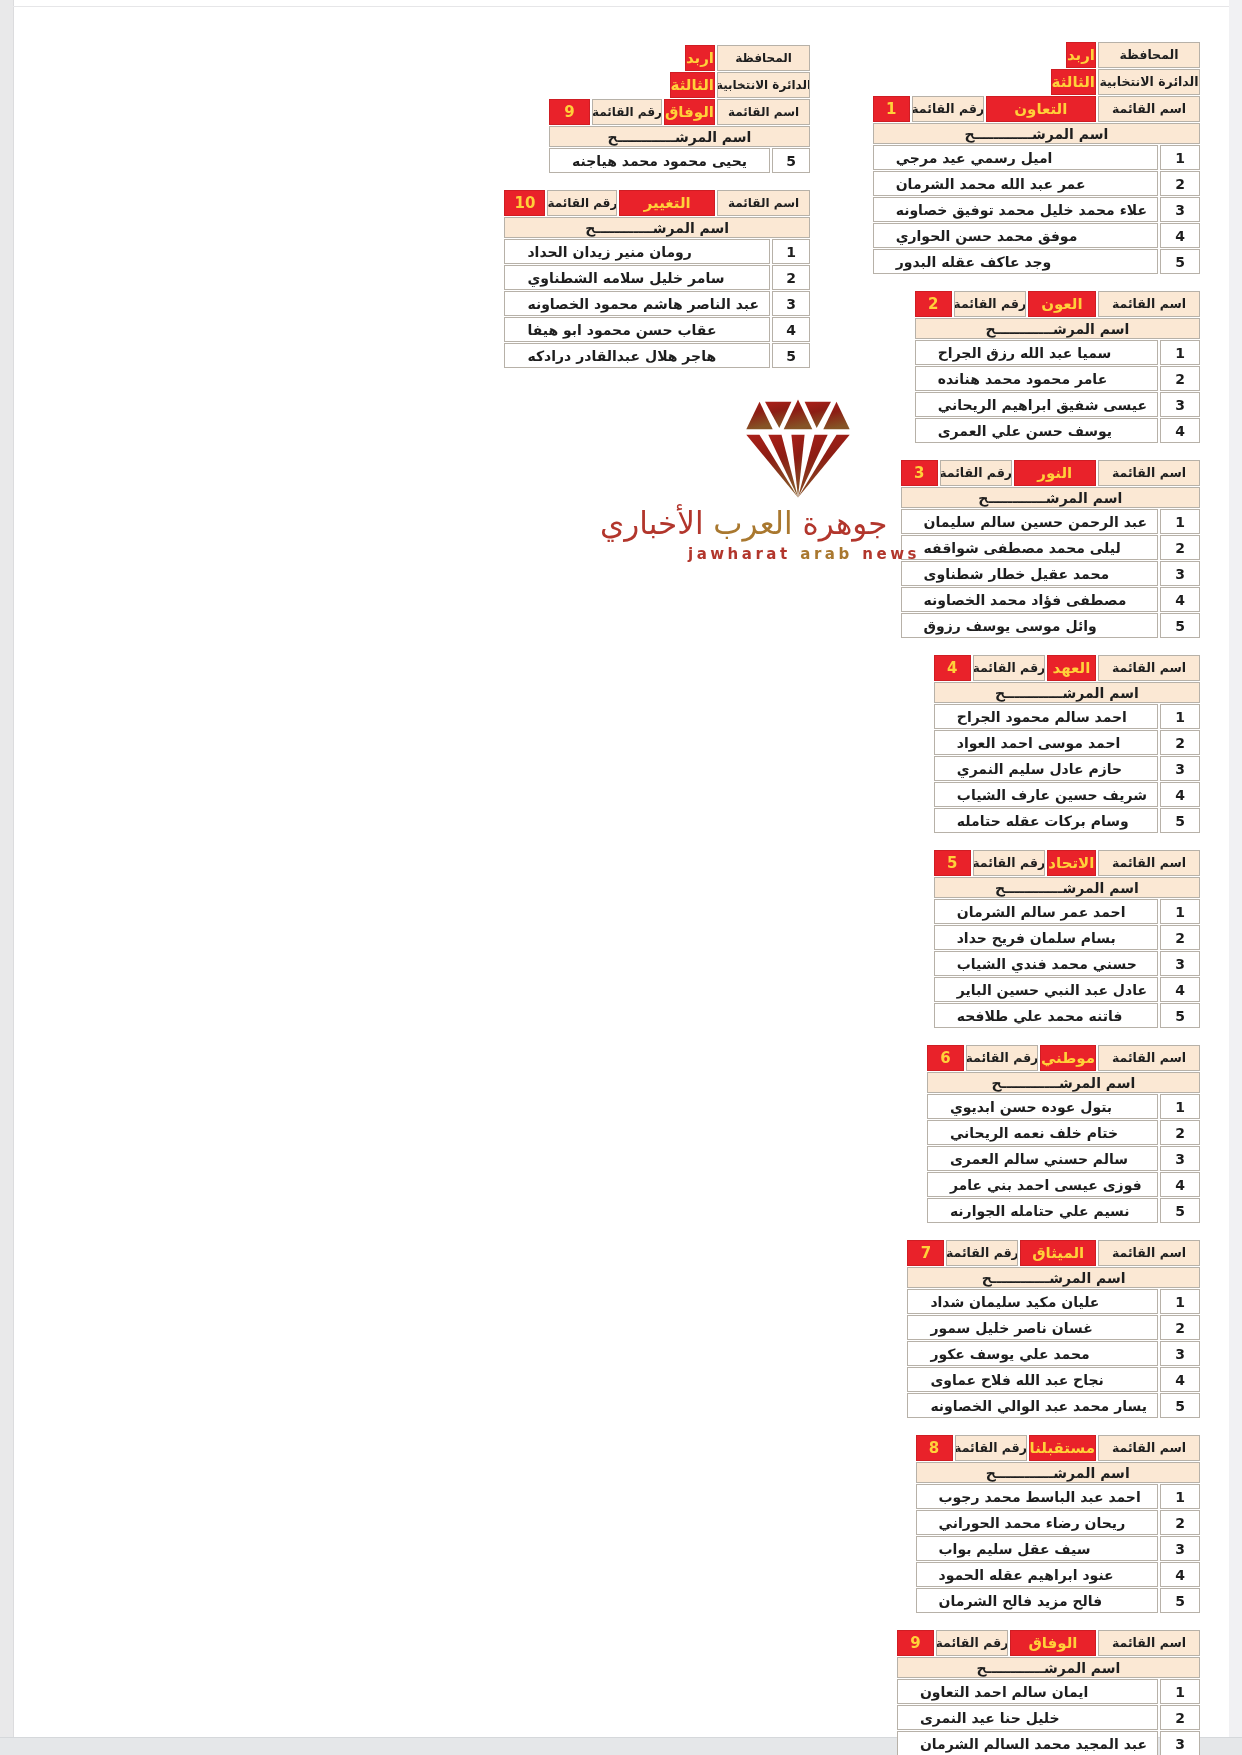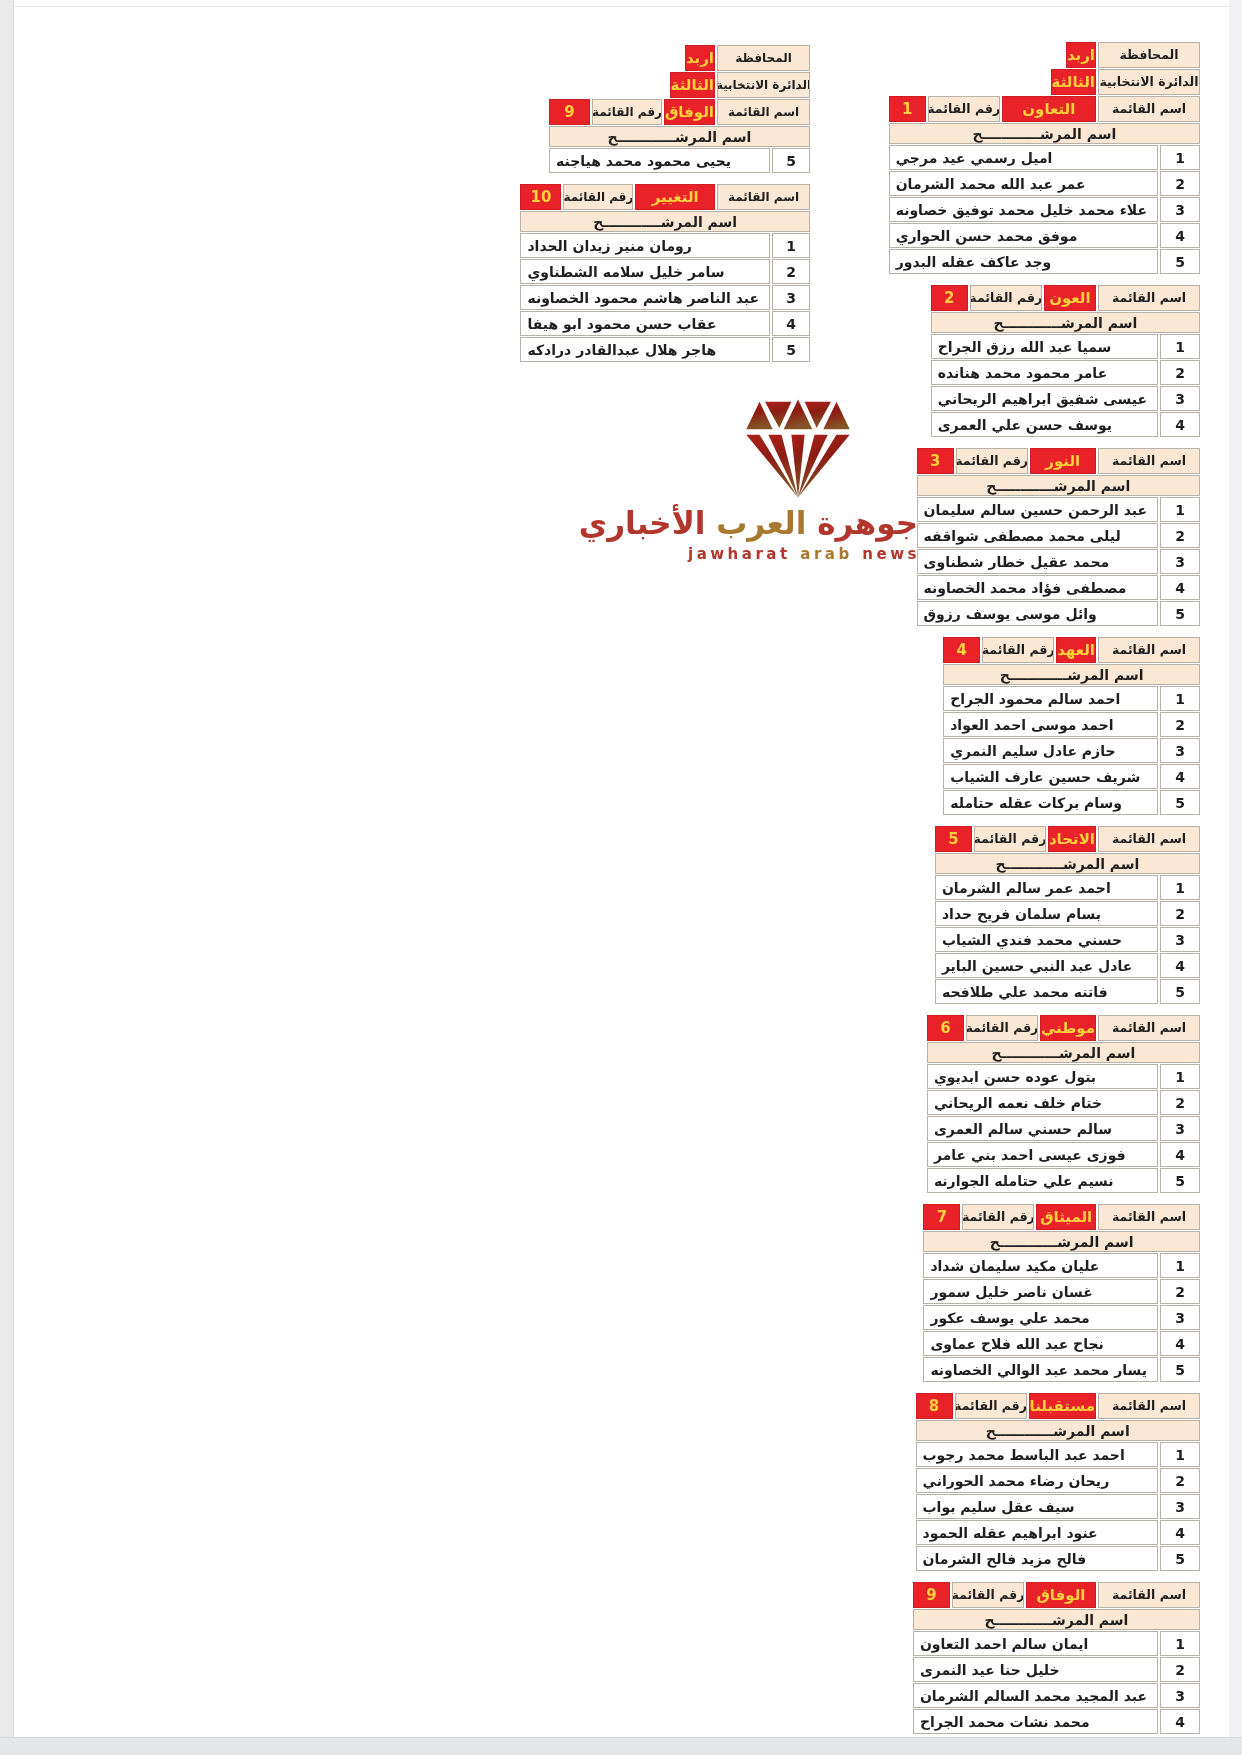--- a/index.html
+++ b/index.html
@@ -11,50 +11,50 @@
   .edge-left{position:absolute;left:0;top:0;width:13px;height:1755px;background:var(--edge-gray);border-right:1px solid #dcdcde;}
   .edge-right{position:absolute;right:0;top:0;width:13px;height:1737px;background:#f1f1f3;}
   .edge-top{position:absolute;left:13px;top:6px;width:1216px;height:1px;background:#e6e6e8;}
   .bottom-bar{position:absolute;left:0;top:1737px;width:1242px;height:18px;background:var(--bar-gray);border-top:1px solid #d5d8db;}
 
   
   .col{position:absolute;display:flex;flex-direction:column;row-gap:1px;align-items:flex-end;}
   .col-right{left:853px;top:42px;width:347px;}
   .col-left{left:462px;top:45px;width:348px;}
   .list-block{display:flex;flex-direction:column;row-gap:1px;}
-  .list-block + .list-block{margin-top:10px;}
+  .list-block + .list-block{margin-top:16px;}
   .row{display:flex;column-gap:2px;}
   .cell{
     box-sizing:border-box;border:1px solid var(--cell-border);
     display:flex;align-items:center;justify-content:center;
     font-weight:bold;color:var(--text-dark);font-size:14px;line-height:1;
     background:#fff;overflow:hidden;white-space:nowrap;
   }
   .flex{flex:1;min-width:0;}
   .h26{height:26px;}.h21{height:21px;}.h25{height:25px;}
   .red{background:var(--header-red);color:var(--header-yellow);border-color:#cf1d23;font-size:15px;}
   .beige{background:var(--label-beige);}
   .label{font-size:12.5px;}
   .col-left .label{font-size:12px;}
-  .name-cell{justify-content:flex-end;direction:rtl;text-align:right;padding-right:10px;padding-left:6px;}
+  .name-cell{justify-content:flex-end;direction:rtl;text-align:right;padding-right:10px;padding-left:22px;}
   .col-right .label{width:102px;flex:none;}
   .col-right .numcol{width:37px;flex:none;}
   .col-right .raqam{width:72px;flex:none;}
   .col-right .cnum{width:40px;flex:none;}
   .col-left .label{width:93px;flex:none;}
   .col-left .numcol{width:41px;flex:none;}
   .col-left .raqam{width:70px;flex:none;}
   .col-left .cnum{width:38px;flex:none;}
 
   
   .logo{position:absolute;z-index:5;}
   .logo-diamond{left:743px;top:398px;width:110px;height:102px;}
   .logo-ar{
     left:600px;top:504px;width:318px;height:38px;
-    direction:rtl;text-align:left;font-size:31px;font-weight:bold;line-height:38px;
+    direction:rtl;text-align:left;font-size:31px;font-weight:normal;line-height:38px;
     white-space:nowrap;
   }
   .logo-ar .g1,.logo-en .g1{color:var(--logo-red);}
   .logo-ar .g2,.logo-en .g2{color:var(--logo-gold);}
   .logo-en{
     left:688px;top:543px;width:232px;height:22px;
     font-size:15px;font-weight:bold;letter-spacing:3.5px;line-height:22px;
     display:flex;justify-content:space-between;white-space:nowrap;
   }
 </style>

